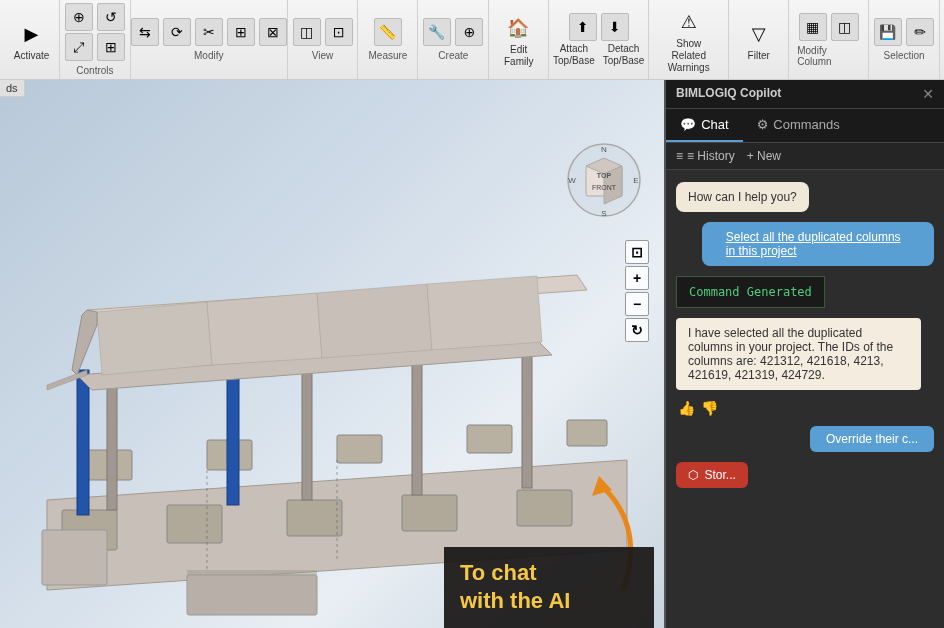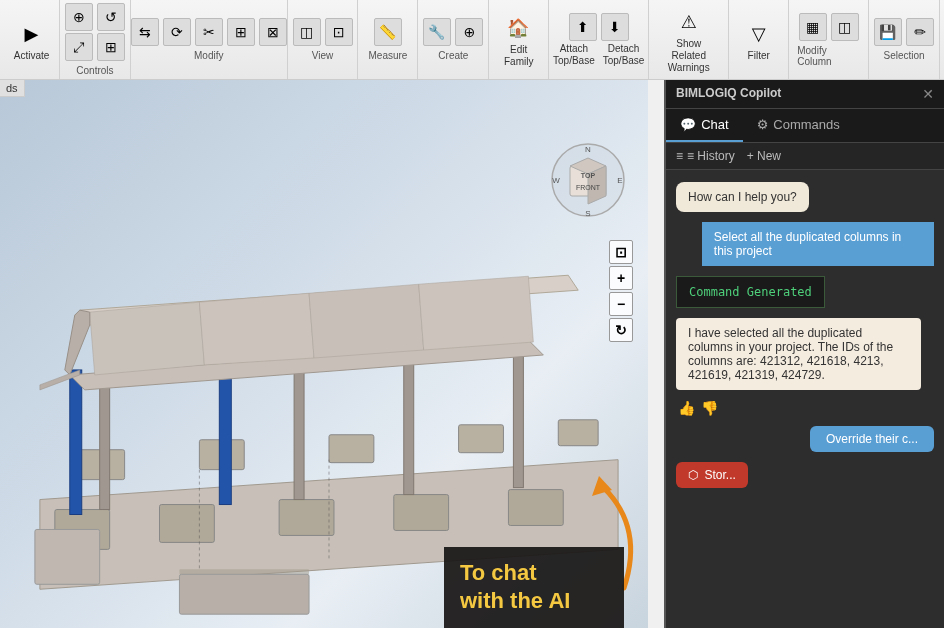--- a/index.html
+++ b/index.html
@@ -59,21 +59,20 @@
       font-size: 10px;
       color: #333;
       text-align: center;
       line-height: 1.2;
     }
 
     
     #main {
       display: flex;
       height: calc(628px - 80px);
-      gap: 16px;
     }
 
     
     #viewport {
       flex: 1;
       background: linear-gradient(135deg, #b8c8d8 0%, #d0dce8 40%, #e8eef4 70%, #c8d4de 100%);
       position: relative;
       overflow: hidden;
     }
 
@@ -205,25 +204,26 @@
       padding: 8px 12px;
       border-radius: 8px;
       font-size: 12px;
       align-self: flex-start;
       max-width: 90%;
     }
 
     .msg-user {
       background: #5a9fd4;
       color: #fff;
-      padding: 8px 12px;
-      border-radius: 0;
+      padding: 8px 24px;
+      border-radius: 8px;
       font-size: 12px;
       align-self: flex-end;
       max-width: 90%;
+      text-decoration: underline;
     }
 
     .msg-command {
       background: #1a1a1a;
       color: #4ecf7a;
       padding: 8px 12px;
       border-radius: 0;
       font-size: 12px;
       font-family: monospace;
       align-self: flex-start;
@@ -540,16 +540,16 @@
 
 <div style="position:fixed; bottom:0; right:280px; width:220px; height:200px; pointer-events:none; z-index:100;">
 
   <svg viewBox="0 0 220 200" xmlns="http://www.w3.org/2000/svg" style="position:absolute;top:0;left:0;width:100%;height:100%;">
 
     <path d="M 180 160 Q 200 100 160 60" stroke="#e8871a" stroke-width="5" fill="none" stroke-linecap="round"></path>
 
     <polygon points="155,48 148,68 168,62" fill="#e8871a"></polygon>
   </svg>
 
-  <div style="position:absolute; bottom:0; left:0; width:180px; background:rgba(25,23,21,0.93); padding:12px 16px;">
+  <div style="position:absolute; bottom:0; left:0; width:210px; background:rgba(25,23,21,0.93); padding:12px 16px;">
     <div style="color:#f5c842; font-size:22px; font-weight:bold; line-height:1.3;">To chat<br>with the AI</div>
   </div>
 </div>
 
 </body></html>

